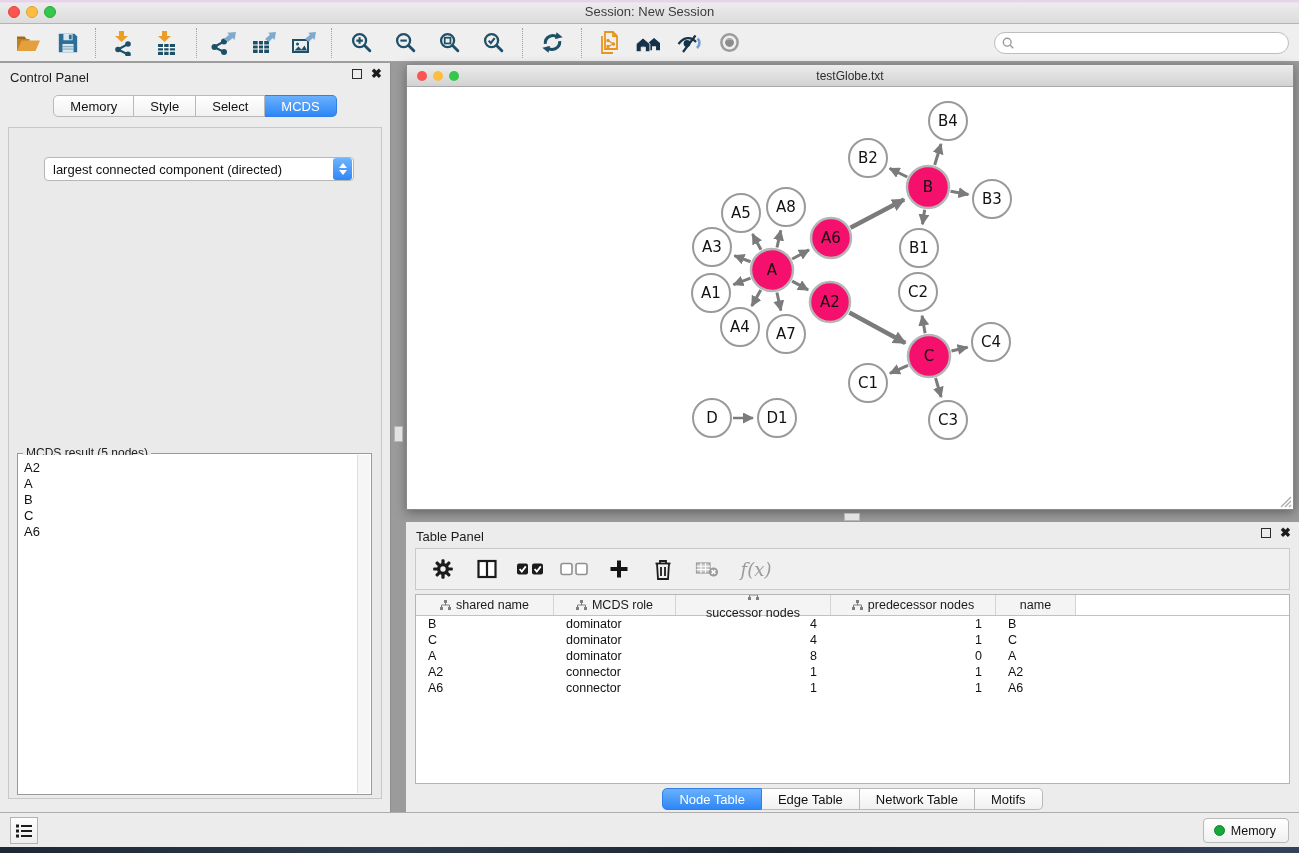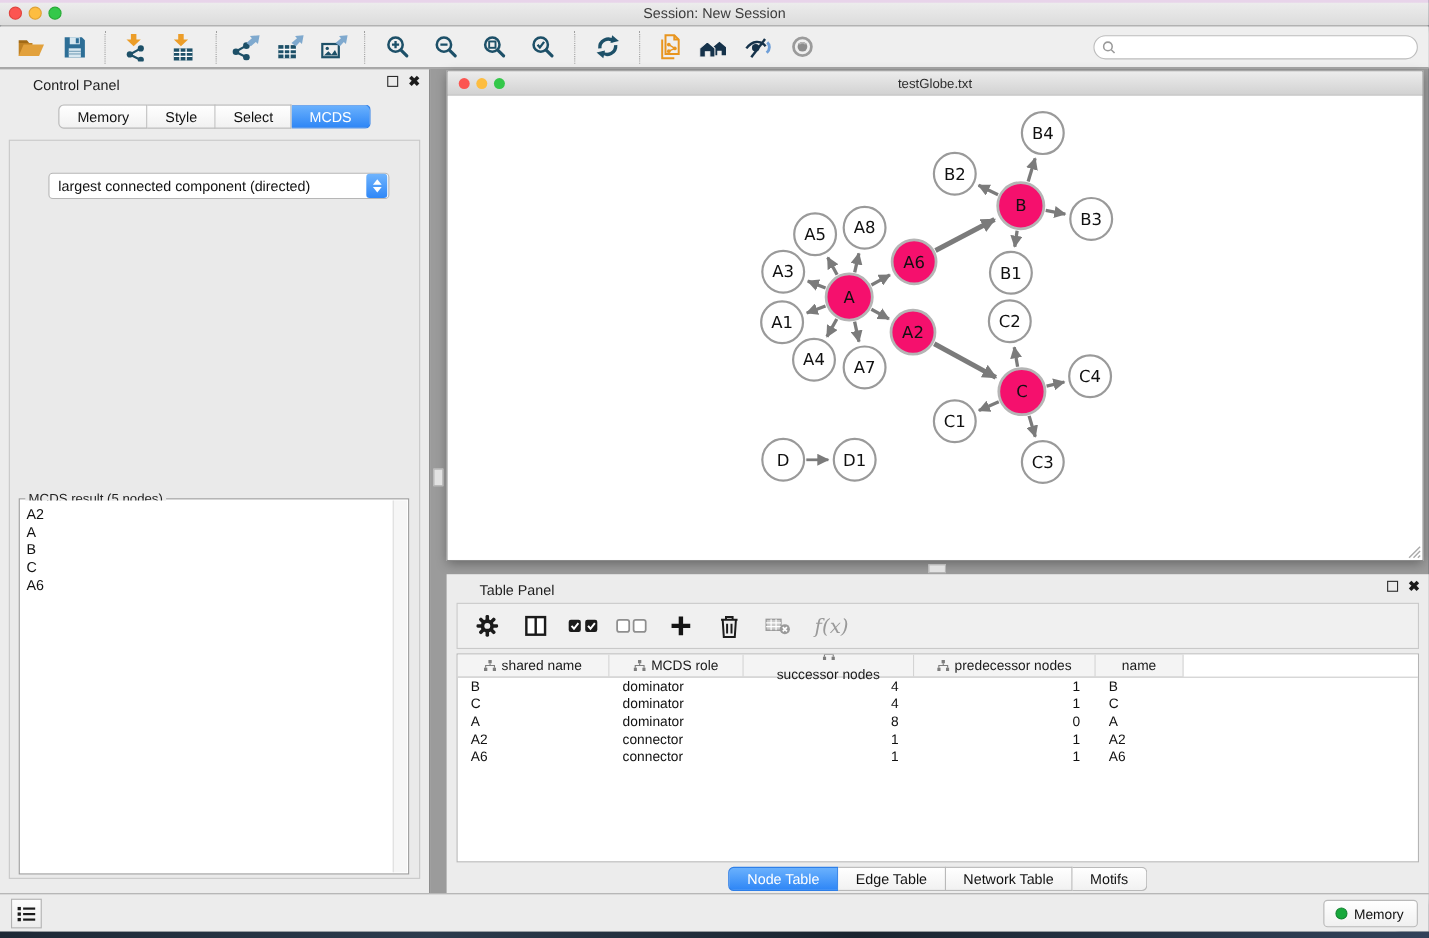--- a/index.html
+++ b/index.html
@@ -1,19 +1,19 @@
 <!DOCTYPE html>
 <html><head>
 <meta charset="utf-8">
 <style>
   * { margin:0; padding:0; box-sizing:border-box; }
   html,body { width:1299px; height:853px; overflow:hidden; }
   body { font-family:"Liberation Sans",sans-serif; background:#222c36; position:relative; }
 
-  .app { position:absolute; left:0; top:0; width:1299px; height:847px; background:#9b9b9b;border-radius:31px; }
+  .app { position:absolute; left:0; top:0; width:1299px; height:847px; background:#9b9b9b; }
 
   
   .titlebar { position:absolute; left:0; top:0; width:100%; height:24px;
     background:linear-gradient(#e8d4ea 0px,#e8d4ea 2px,#ececec 3px,#dcdcdc 100%);
     border-bottom:1px solid #b4b4b4; }
   .titlebar .title { position:absolute; left:0; right:0; top:4px; text-align:center;
     font-size:13px; color:#3c3c3c; }
   .tl { position:absolute; top:6px; width:12px; height:12px; border-radius:50%; }
   .tl.red   { left:8px;  background:#fc5551; border:1px solid #e0443e; }
   .tl.yel   { left:26px; background:#fdbd40; border:1px solid #dfa133; }
@@ -26,21 +26,21 @@
   .tb-btn { width:40px; height:32px; display:flex; align-items:center; justify-content:center; cursor:default; }
   .tb-sep { width:1px; height:30px; border-left:1px dotted #9f9f9f; margin:0 7px; }
   .searchbox { position:absolute; right:10px; top:8px; width:295px; height:22px;
     background:#fff; border:1px solid #bdbdbd; border-radius:12px;
     display:flex; align-items:center; padding-left:7px; }
   .searchbox input { border:none; outline:none; flex:1; font-size:12px; background:transparent; height:18px; margin-left:4px; }
 
   
   .control-panel { position:absolute; left:0; top:63px; width:391px; height:749px;
     background:#ececec; border-right:1px solid #8e8e8e; }
-  .panel-header { position:absolute; left:10px; top:7px; font-size:13px; color:#1c1c1c;margin-left:20px; }
+  .panel-header { position:absolute; left:10px; top:7px; font-size:13px; color:#1c1c1c; }
   .panel-icons { position:absolute; right:8px; top:6px; display:flex; gap:9px; align-items:center; }
   .icon-float { width:10px; height:10px; border:1.5px solid #2b2b2b; display:inline-block; }
   .icon-close { font-size:13px; font-weight:bold; color:#1b1b1b; line-height:10px; }
 
   .cp-tabs { position:absolute; left:0; right:0; top:32px; display:flex; justify-content:center; }
   .tab-btn { height:22px; padding:0 16px; font-size:13px; background:linear-gradient(#ffffff,#f1f1f1);
     border:1px solid #b9b9b9; border-left-width:0; display:flex; align-items:center; color:#111; cursor:default; }
   .tab-btn:first-child { border-left-width:1px; border-radius:5px 0 0 5px; }
   .tab-btn:last-child { border-radius:0 5px 5px 0; }
   .tab-btn.active { background:linear-gradient(#6ab1fd,#2e86f6); color:#fff; border-color:#2e7fe8; }

